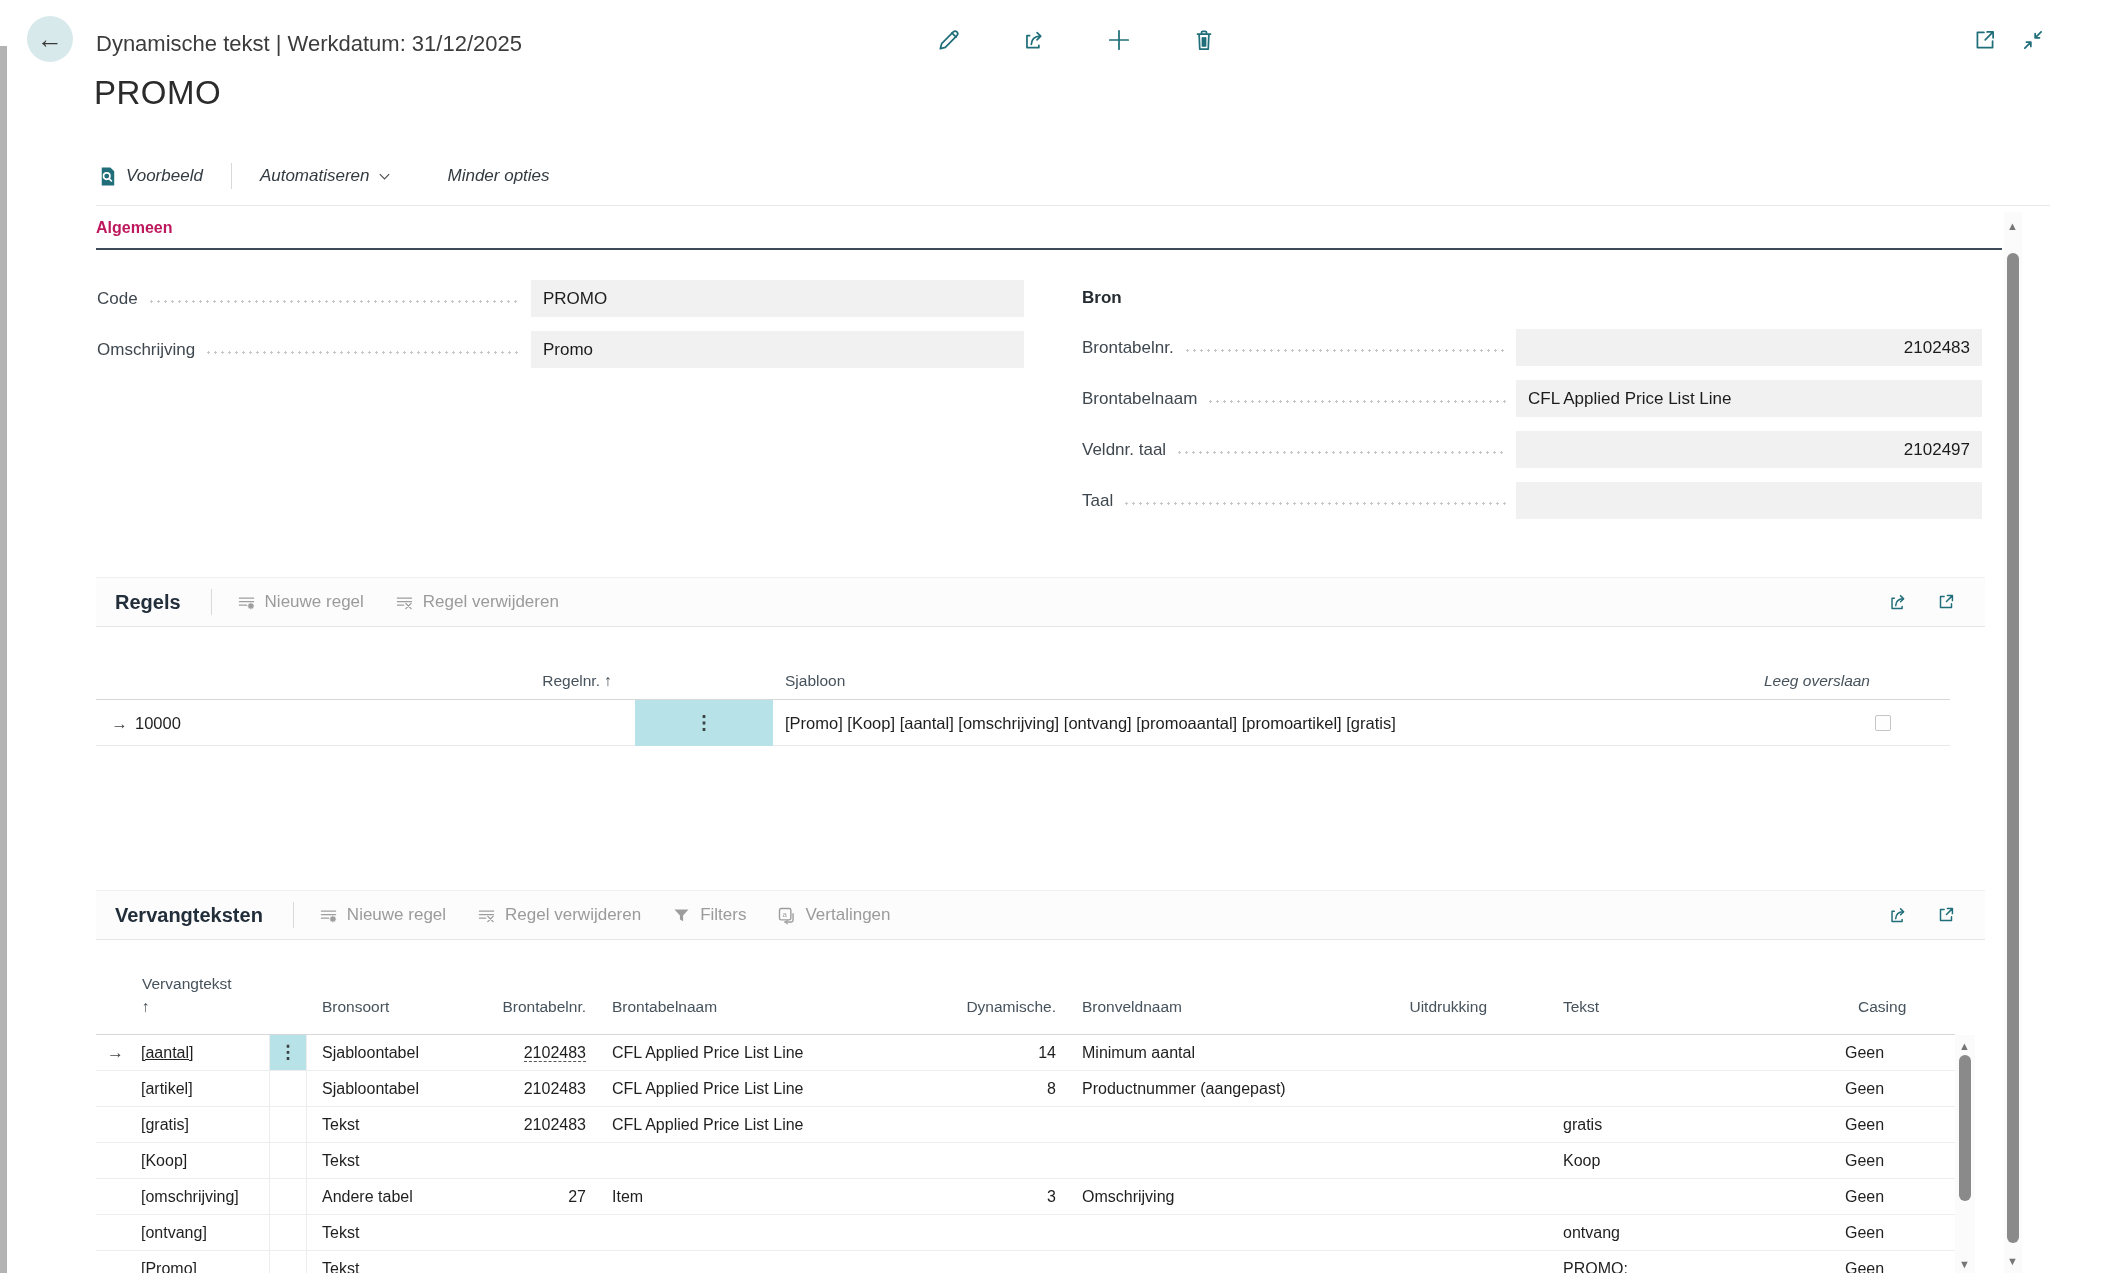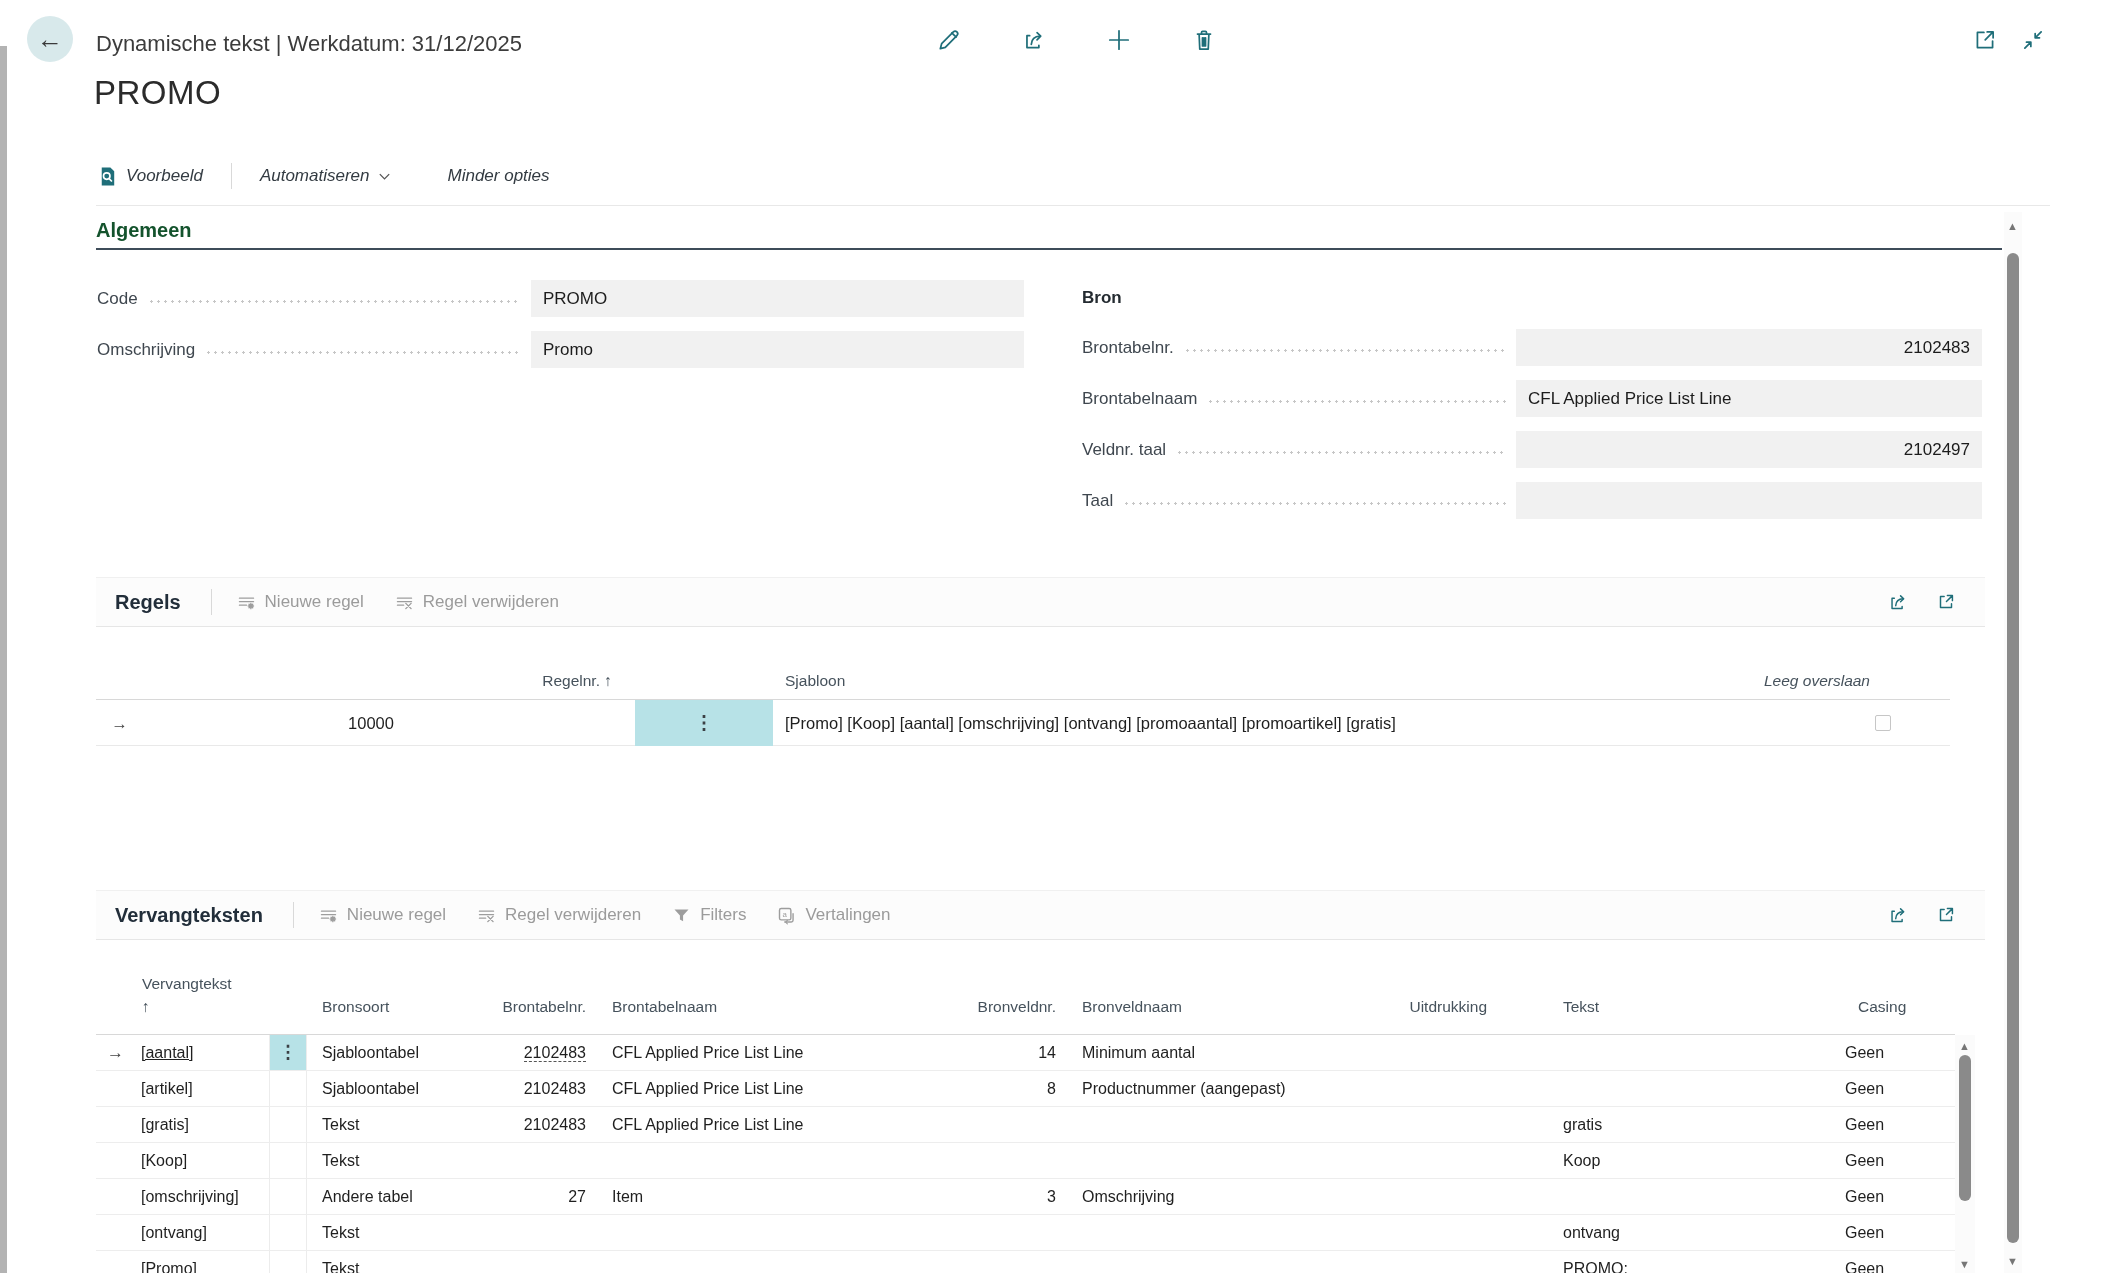--- a/index.html
+++ b/index.html
@@ -21,21 +21,21 @@
   .page-title{position:absolute;left:94px;top:74px;font-size:33px;font-weight:400;color:#2b2b2b;letter-spacing:.5px;}
 
   
   .action-bar{position:absolute;left:96px;top:158px;height:36px;display:flex;align-items:center;font-size:17px;color:#333b42;font-style:italic;}
   .ab-item{display:flex;align-items:center;gap:7px;cursor:pointer;}
   .ab-sep{width:1px;height:26px;background:#d9d9d9;margin:0 28px 0 28px;}
   .ab-gap{width:56px;}
   .rule-actionbar{position:absolute;left:96px;top:205px;width:1954px;height:1px;background:#e8e8e8;}
 
   
-  .sec-heading{position:absolute;left:96px;top:219px;font-size:20px;font-weight:700;color:#14532d;}
+  .sec-heading{position:absolute;left:96px;top:219px;font-size:16px;font-weight:700;color:#be185d;}
   .sec-underline{position:absolute;left:96px;top:248px;width:1906px;height:2px;background:#3e4c59;}
 
   .field-row{position:absolute;display:flex;align-items:center;height:37px;}
   .field-label{font-size:17px;color:#3f474f;white-space:nowrap;}
   .leader{flex:1;height:3px;margin:0 10px;align-self:center;transform:translateY(3px);
           background-image:radial-gradient(circle,#c6c6c6 1.1px,transparent 1.2px);
           background-size:7px 3px;background-position:0 center;background-repeat:repeat-x;}
   .field-box{position:absolute;height:37px;background:#f1f1f1;font-size:17px;color:#1c1c1c;
              line-height:37px;padding:0 12px;box-sizing:border-box;}
   .fb-right{text-align:right;}
@@ -235,21 +235,21 @@
     </span>
   </div>
 
   <div class="colhead right" style="left:400px;top:672px;width:212px;"><span>Regelnr.</span> <span>↑</span></div>
   <div class="colhead" style="left:785px;top:672px;">Sjabloon</div>
   <div class="colhead right" style="left:1650px;top:672px;width:220px;font-style:italic;">Leeg overslaan</div>
   <div class="rg-underline"></div>
 
   <div class="rg-row">
     <div class="rg-cell" style="left:4px;width:39px;text-align:center;color:#444;">→</div>
-    <div class="rg-cell" style="left:39px;width:472px;text-align:center;padding-right:5px;">10000</div>
+    <div class="rg-cell" style="left:39px;width:472px;text-align:left;padding-right:5px;">10000</div>
     <div class="rg-cell menu-cell" style="left:539px;width:138px;">⋮</div>
     <div class="rg-cell" style="left:689px;width:1000px;">[Promo] [Koop] [aantal] [omschrijving] [ontvang] [promoaantal] [promoartikel] [gratis]</div>
     <div class="checkbox" style="left:1779px;top:15px;"></div>
   </div>
 
   <div class="card-header" style="top:890px;">
     <span class="card-title">Vervangteksten</span>
     <span class="ch-sep" style="margin-left:30px;"></span>
     <span class="card-btn" style="margin-left:24px;">
       <svg viewBox="0 0 24 24" class="gray-ic">
@@ -291,21 +291,21 @@
           <path d="M13.5 5h5.5v5.5M18.7 5.3l-6.2 6.2"></path>
         </svg>
     </span>
   </div>
 
   <div class="colhead" style="left:142px;top:975px;">Vervangtekst</div>
   <div class="colhead" style="left:142px;top:998px;">↑</div>
   <div class="colhead" style="left:322px;top:998px;">Bronsoort</div>
   <div class="colhead right" style="left:450px;top:998px;width:136px;">Brontabelnr.</div>
   <div class="colhead" style="left:612px;top:998px;">Brontabelnaam</div>
-  <div class="colhead right" style="left:920px;top:998px;width:136px;">Bronveldnr.</div>
+  <div class="colhead right" style="left:920px;top:998px;width:136px;">Dynamische.</div>
   <div class="colhead" style="left:1082px;top:998px;">Bronveldnaam</div>
   <div class="colhead right" style="left:1350px;top:998px;width:137px;">Uitdrukking</div>
   <div class="colhead" style="left:1563px;top:998px;">Tekst</div>
   <div class="colhead" style="left:1858px;top:998px;">Casing</div>
   <div class="vt-underline"></div>
 
   <div class="vt-body">
       <div class="vt-row selected">
         <div class="vt-cell c-arrow">→</div>
         <div class="vt-cell c-vt"><span class="u-solid">[aantal]</span></div>

